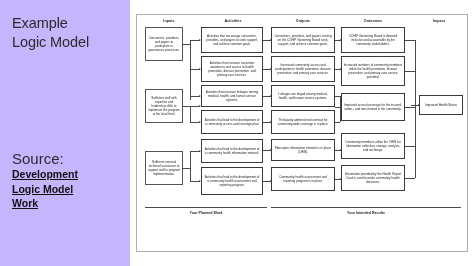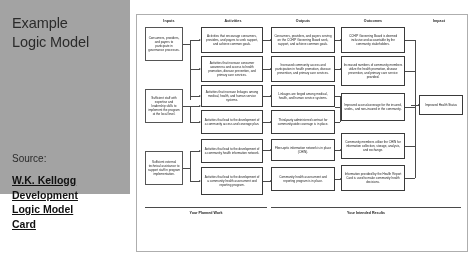--- a/index.html
+++ b/index.html
@@ -11,22 +11,22 @@
   }
   #slide {
     position: relative;
     width: 474px; height: 266px;
     background: #ffffff;
     display: flex;
   }
 
   
   #left-panel {
-    width: 130px; height: 194px;
-    background: #a3a3a3;
+    width: 130px; height: 266px;
+    background: #c4b5fd;
     position: relative;
     flex: 0 0 130px;
   }
   #title-block {
     position: absolute;
     left: 12px; top: 14px;
     width: 112px;
   }
   #title-block .tline {
     font-size: 14.5px;
@@ -34,24 +34,24 @@
     color: #2b2b2b;
     font-weight: 400;
     letter-spacing: -0.1px;
   }
   #source-block {
     position: absolute;
     left: 12px; top: 152px;
     width: 116px;
   }
   #source-label {
-    font-size: 10px;
+    font-size: 15px;
     color: #2b2b2b;
     line-height: 14px;
-    margin-bottom: 7px;
+    margin-bottom: 1px;
   }
   #source-link {
     font-size: 10.5px;
     line-height: 14.5px;
     color: #111111;
     font-weight: bold;
     text-decoration: underline;
     display: block;
     cursor: pointer;
   }
@@ -138,24 +138,23 @@
 
 <div id="slide">
 
   <div id="left-panel">
     <div id="title-block">
       <div class="tline">Example</div>
       <div class="tline">Logic Model</div>
     </div>
     <div id="source-block">
       <div id="source-label">Source:</div>
-      <a id="source-link" class="srclink">W.K. Kellogg</a>
       <a id="source-link" class="srclink">Development</a>
       <a id="source-link" class="srclink">Logic Model</a>
-      <a id="source-link" class="srclink">Card</a>
+      <a id="source-link" class="srclink">Work</a>
     </div>
   </div>
 
   <div id="diagram-panel">
     <div id="diagram-frame">
 
       <div class="col-header" style="left:6px;  top:4px;  width:52px;">Inputs</div>
       <div class="col-header" style="left:64px; top:4px;  width:64px;">Activities</div>
       <div class="col-header" style="left:134px;top:4px;  width:64px;">Outputs</div>
       <div class="col-header" style="left:204px;top:4px;  width:64px;">Outcomes</div>

